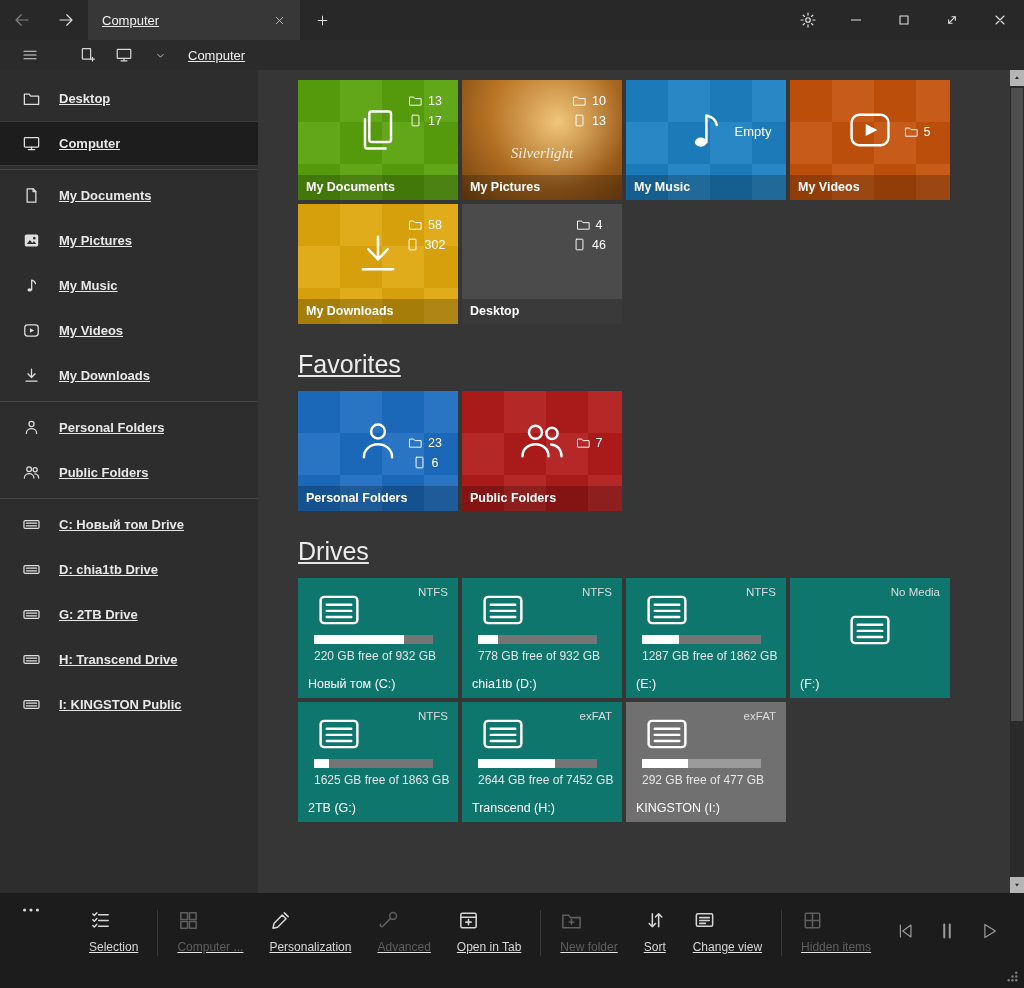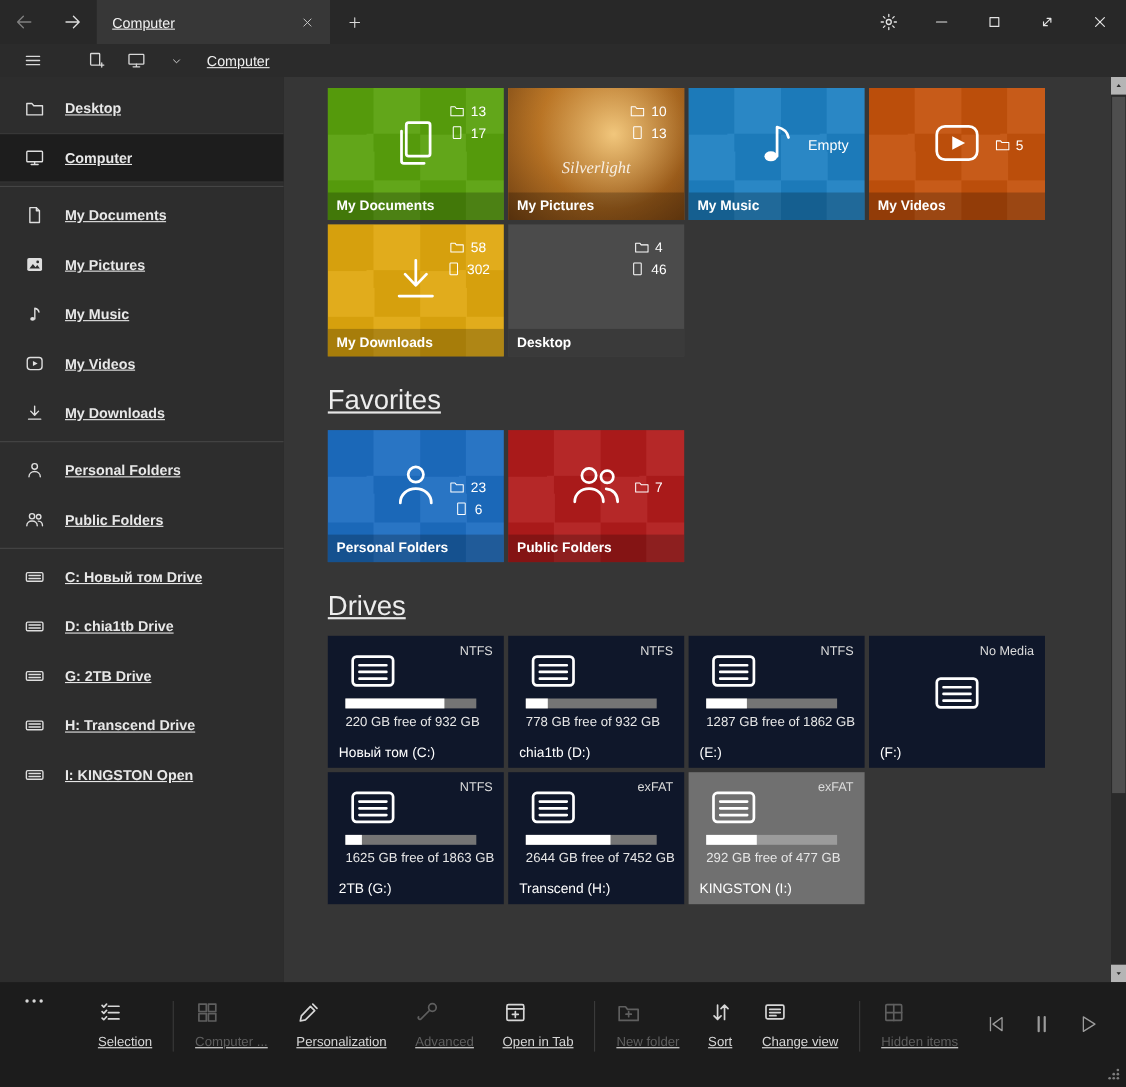--- a/index.html
+++ b/index.html
@@ -61,21 +61,21 @@
   .count-ic { width:15px; height:15px; color:#fff; }
   .count-ic svg { stroke-width:1.5; }
   .empty-lab { font-size:13px; }
   .tile.pictures { background-color:#b06a1e;
     background-image: radial-gradient(circle at 60% 35%, rgba(255,215,140,0.85), rgba(185,105,30,0.35) 55%, rgba(95,50,12,0.8)),
                       linear-gradient(135deg,#c8872f,#7d4a14); }
   .silver { position:absolute; left:0; right:0; top:54%; text-align:center;
             font-family:"Liberation Serif", serif; font-style:italic; font-size:15px; color:rgba(255,255,255,0.85); }
 
   
-  .dtile { width:160px; height:120px; background:#0f172a; position:relative; color:#fff; }
+  .dtile { width:160px; height:120px; background:#0f766e; position:relative; color:#fff; }
   .dtile.selected { background:#707070; }
   .dfs { position:absolute; top:8px; right:10px; font-size:11.5px; color:#dcdcdc; }
   .dicon { position:absolute; top:16px; left:20px; width:42px; height:32px; color:#fff; }
   .dicon svg { stroke-width:1.4; }
   .dtile.nomedia .dicon { top:36px; left:59px; }
   .dbar { position:absolute; top:57px; left:16px; width:119px; height:9px; background:#757575; }
   .dtile.selected .dbar { background:#9b9b9b; }
   .dbar-fill { height:100%; background:#ffffff; }
   .dfree { position:absolute; top:71px; left:16px; font-size:12px; color:#e6e6e6; }
   .dname { position:absolute; bottom:7px; left:10px; font-size:12.5px; color:#fff; }
@@ -336,21 +336,21 @@
           </span>
           <span class="side-label">H: Transcend Drive</span>
         </div>
         <div class="side-item">
           <span class="icon side-ic">
             <svg viewBox="0 0 24 24" fill="none" stroke="currentColor" stroke-width="1.6" stroke-linecap="round" stroke-linejoin="round">
               <rect x="2.5" y="7" width="19" height="10" rx="1.5"></rect>
               <path d="M5.5 10.3h13M5.5 13.7h13"></path>
             </svg>
           </span>
-          <span class="side-label">I: KINGSTON Open</span>
+          <span class="side-label">I: KINGSTON Public</span>
         </div>
       </nav>
     <section class="content">
       <div class="sections">
           <div class="tiles">
             <div class="tile checker" style="background-color: rgb(88, 160, 12);">
               <span class="icon tile-ic">
                 <svg viewBox="0 0 24 24" fill="none" stroke="currentColor" stroke-width="1.6" stroke-linecap="round" stroke-linejoin="round">
                   <rect x="8" y="3.5" width="10" height="14" rx="1"></rect>
                   <path d="M6 7v12.5a1 1 0 001 1h8.5"></path>

